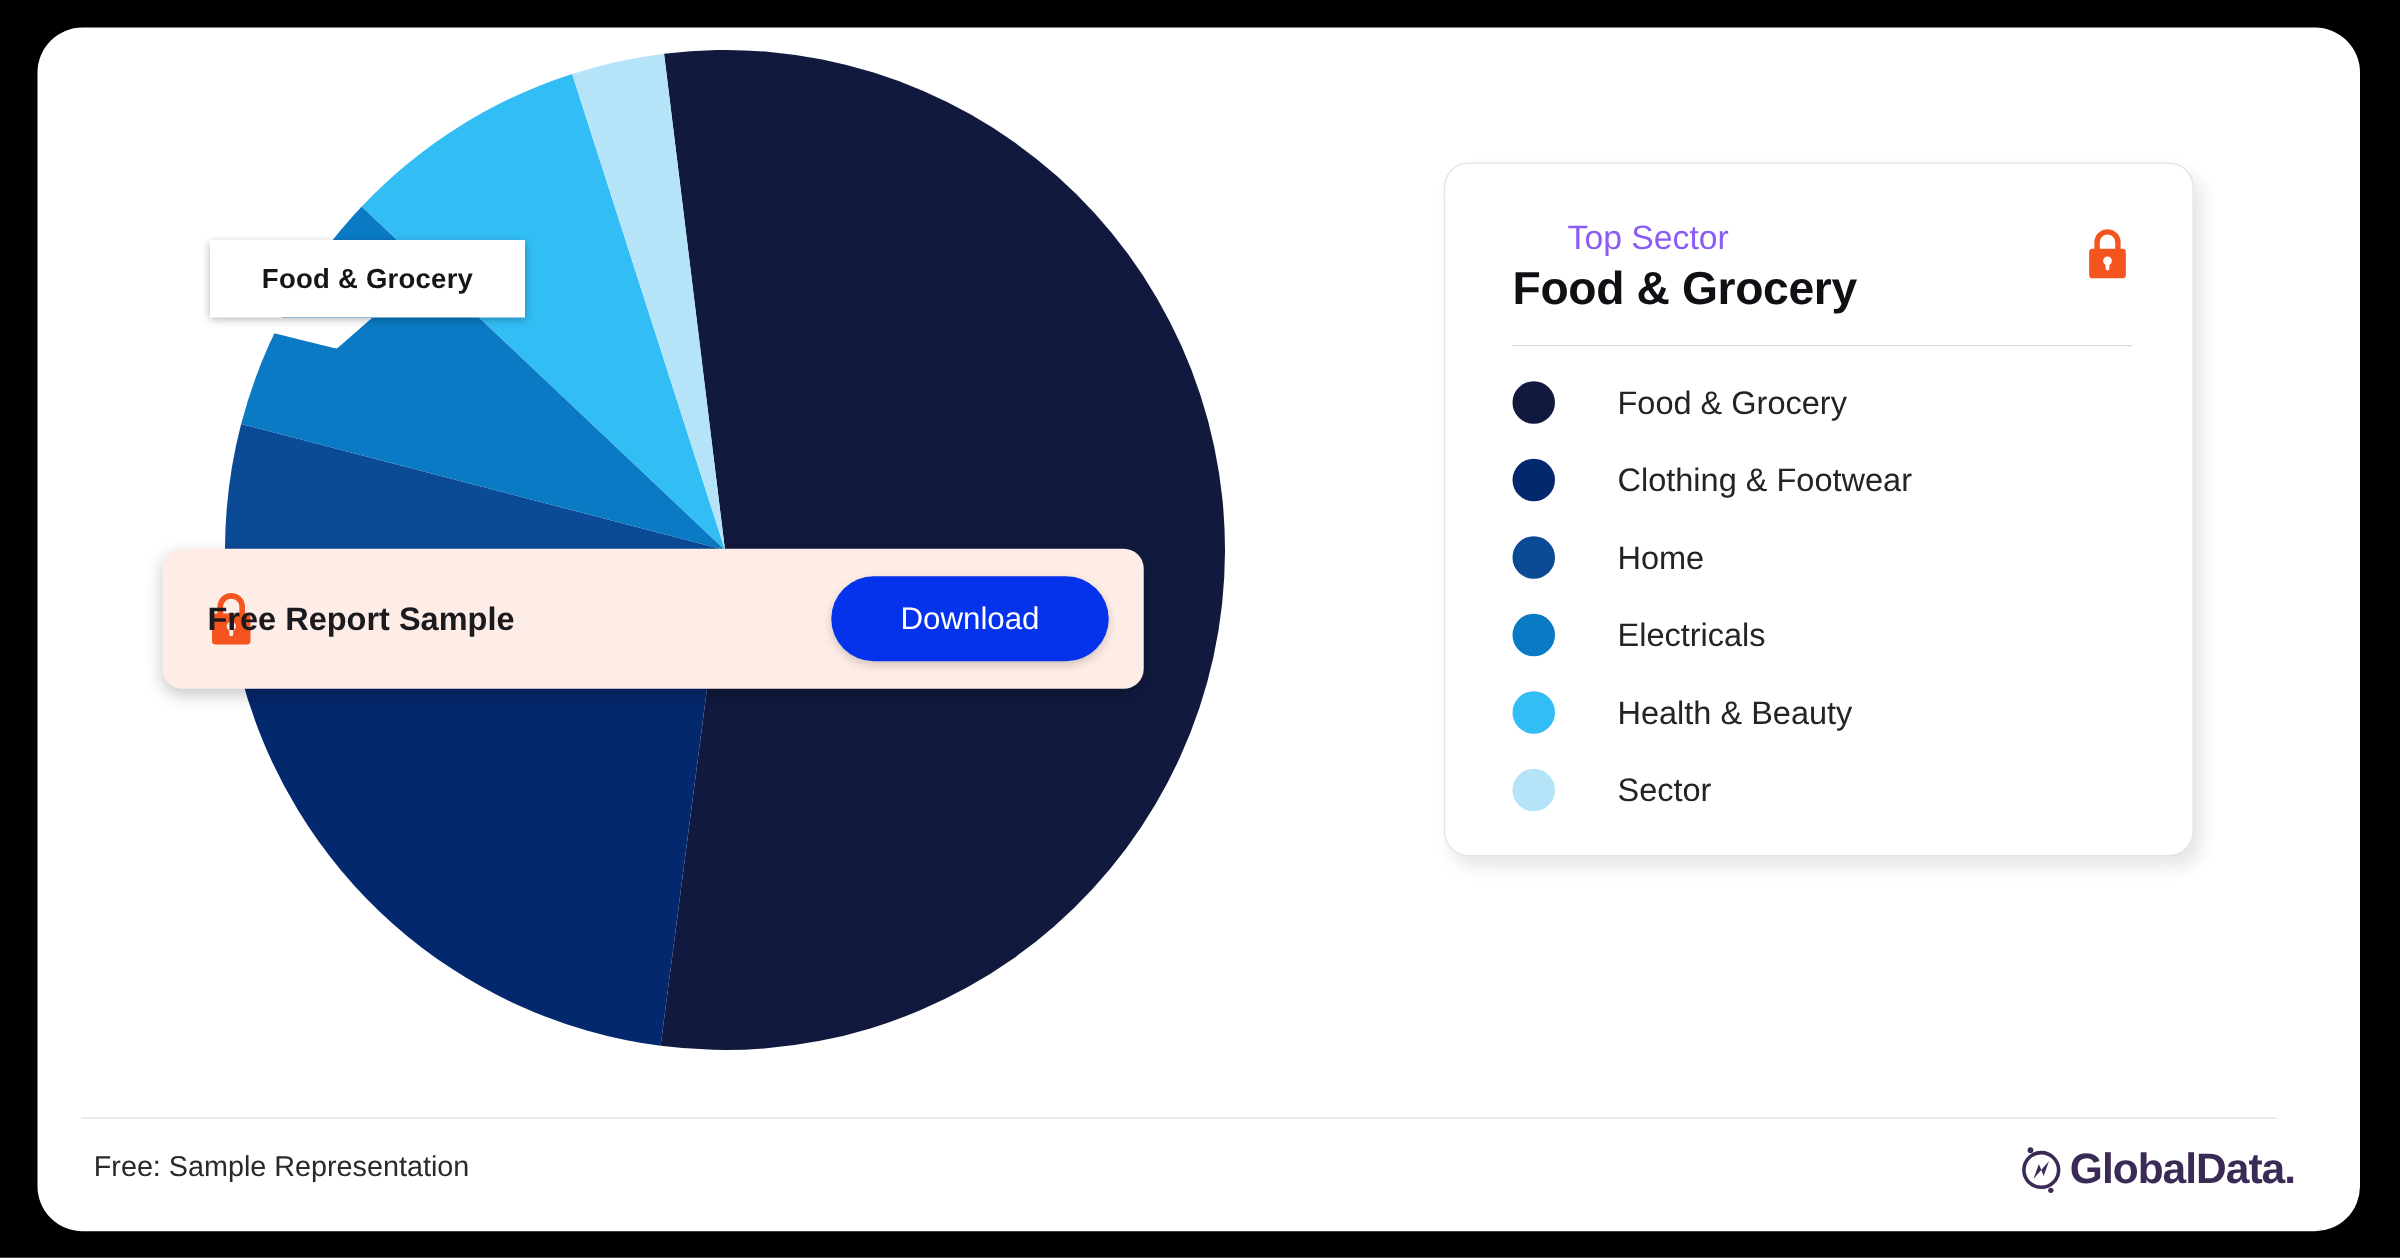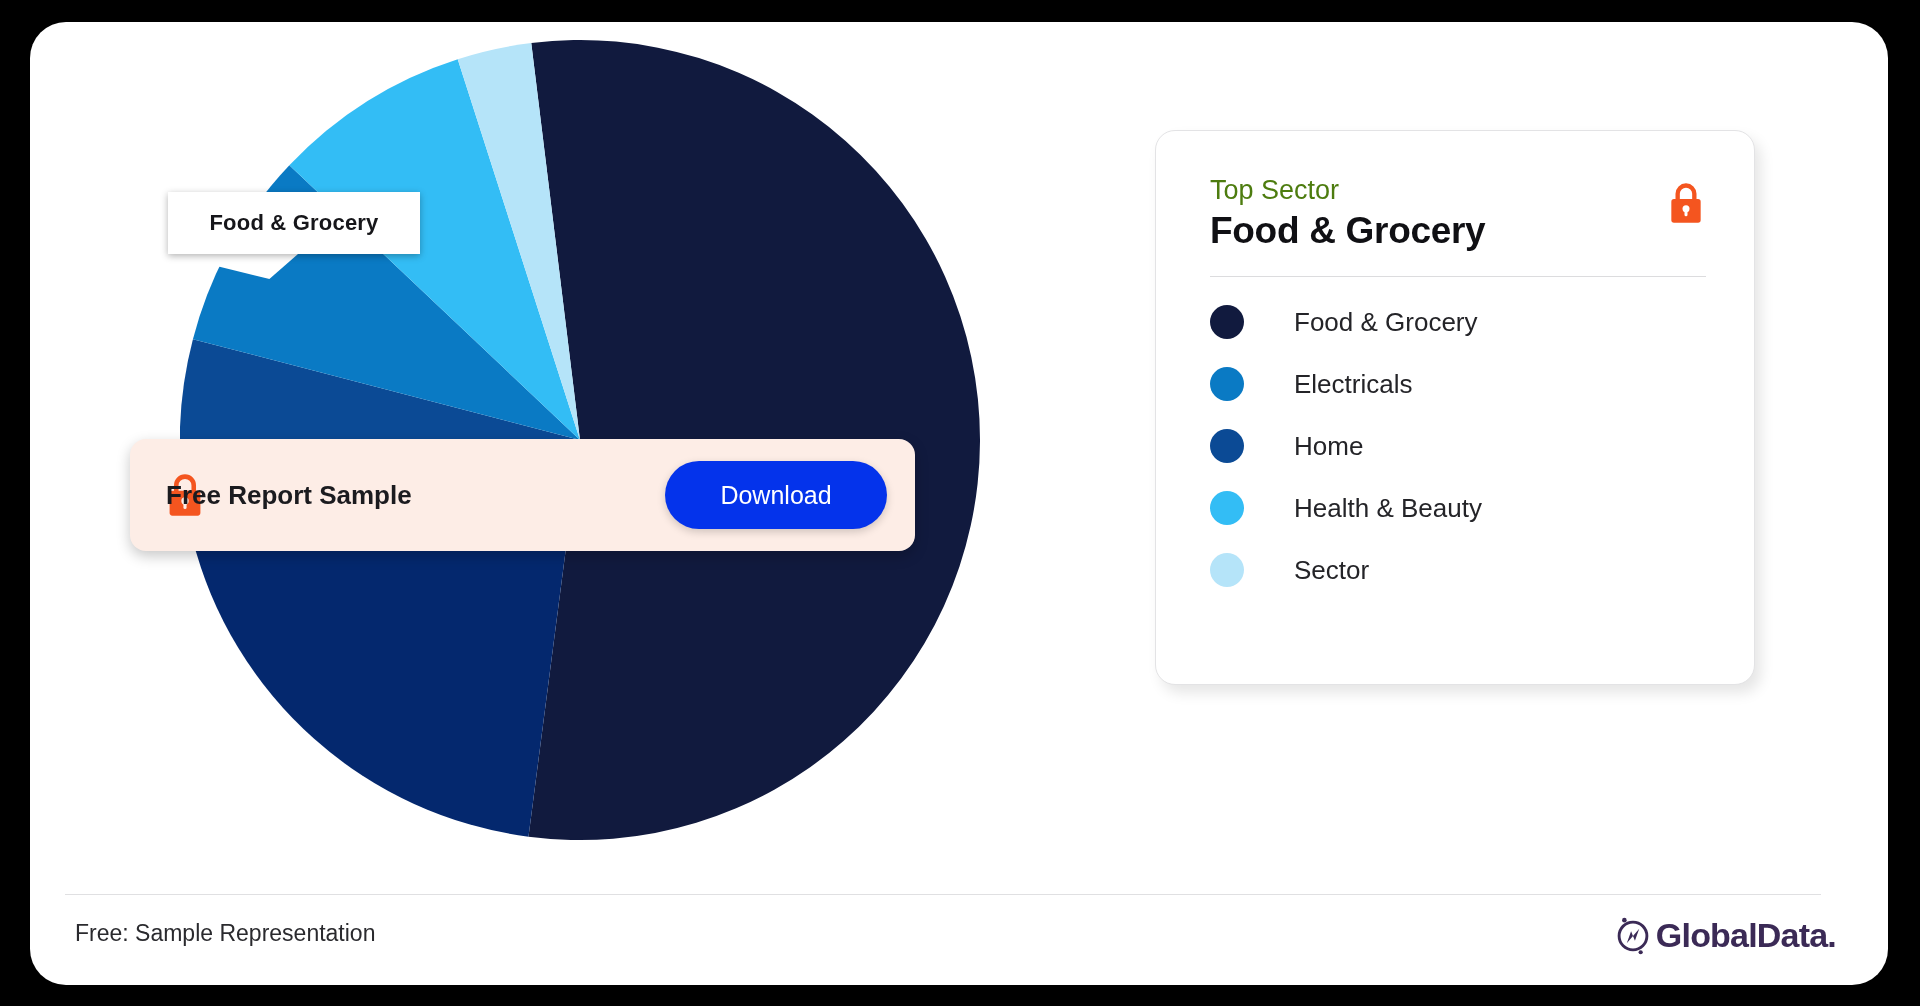--- a/index.html
+++ b/index.html
@@ -91,21 +91,21 @@
     position:absolute;
     left:1125px; top:108px;
     width:600px; height:555px;
     background:#ffffff;
     border:1px solid #e3e3e5;
     border-radius:20px;
     box-shadow:6px 8px 14px rgba(0,0,0,.10);
     padding:44px 48px 0 54px;
   }
   .legend-head{ display:flex; justify-content:space-between; align-items:flex-start; }
-  .top-sector-label{ font-size:27px; color:#4d7c0f; font-weight:normal; }
+  .top-sector-label{ font-size:27px; color:#8b5cf6; font-weight:normal;margin-left:44px; }
   .top-sector-value{ font-size:37px; font-weight:bold; color:#101014; margin-top:4px; letter-spacing:-.3px; }
   .head-lock{ width:40px; height:44px; flex:none; margin-top:6px; }
   .legend-rule{ height:1px; background:#dcdcde; margin:24px 0 14px 0; }
   .legend-list{ list-style:none; }
   .legend-item{ display:flex; align-items:center; height:62px; }
   .legend-dot{ width:34px; height:34px; border-radius:50%; flex:none; }
   .legend-text{ margin-left:50px; font-size:26px; color:#242428; white-space:nowrap; }
 
   
   .footer-rule{
@@ -179,26 +179,30 @@
     </div>
 
     <div class="legend-rule"></div>
 
     <ul class="legend-list" id="legend-list">
         <li class="legend-item">
           <span class="legend-dot" style="background: rgb(17, 26, 62);"></span>
           <span class="legend-text">Food &amp; Grocery</span>
         </li>
         <li class="legend-item">
+          <span class="legend-dot" style="background: rgb(4, 40, 110);"></span>
+          <span class="legend-text">Clothing &amp; Footwear</span>
+        </li>
+        <li class="legend-item">
+          <span class="legend-dot" style="background: rgb(11, 74, 149);"></span>
+          <span class="legend-text">Home</span>
+        </li>
+        <li class="legend-item">
           <span class="legend-dot" style="background: rgb(10, 122, 196);"></span>
           <span class="legend-text">Electricals</span>
-        </li>
-        <li class="legend-item">
-          <span class="legend-dot" style="background: rgb(11, 74, 149);"></span>
-          <span class="legend-text">Home</span>
         </li>
         <li class="legend-item">
           <span class="legend-dot" style="background: rgb(51, 189, 245);"></span>
           <span class="legend-text">Health &amp; Beauty</span>
         </li>
         <li class="legend-item">
           <span class="legend-dot" style="background: rgb(181, 228, 249);"></span>
           <span class="legend-text">Sector</span>
         </li>
       </ul>

